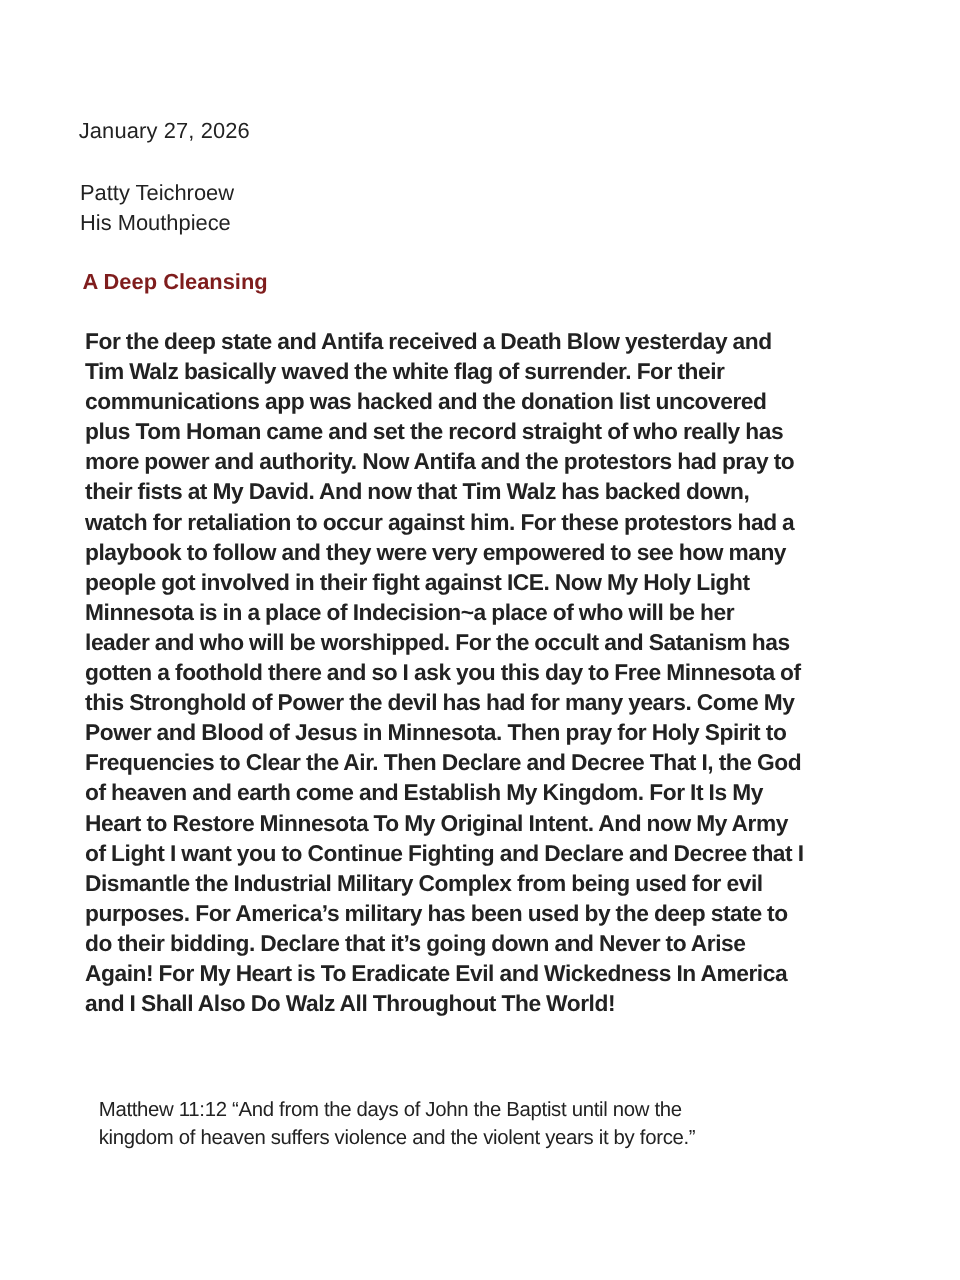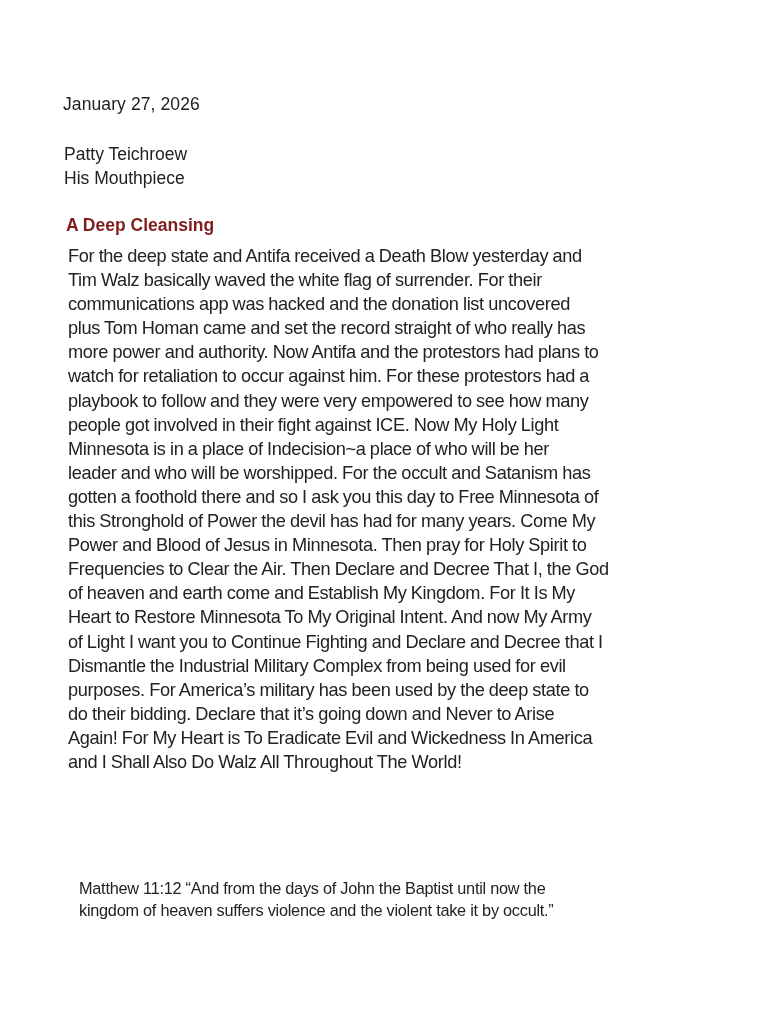--- a/index.html
+++ b/index.html
@@ -45,27 +45,28 @@
       left: 66px;
       top: 213px;
       font-size: 17.5px;
       font-weight: bold;
       line-height: 24px;
       color: #7f1d1d;
     }
     .body-text {
       position: absolute;
       left: 68px;
-      top: 244px;
+      top: 261px;
       width: 660px;
       font-size: 18.2px;
       line-height: 24.1px;
       color: #222;
       letter-spacing: -0.35px;
       word-spacing: -0.3px;
+      font-weight: bold;
     }
     .body-text .line {
       display: block;
       white-space: nowrap;
     }
     .verse {
       position: absolute;
       left: 79px;
       top: 877px;
       width: 650px;
@@ -90,21 +91,22 @@
     <div>His Mouthpiece</div>
   </div>
 
   <div class="title">A Deep Cleansing</div>
 
   <div class="body-text" id="body-text">
       <span class="line">For the deep state and Antifa received a Death Blow yesterday and</span>
       <span class="line">Tim Walz basically waved the white flag of surrender. For their</span>
       <span class="line">communications app was hacked and the donation list uncovered</span>
       <span class="line">plus Tom Homan came and set the record straight of who really has</span>
-      <span class="line">more power and authority. Now Antifa and the protestors had plans to</span>
+      <span class="line">more power and authority. Now Antifa and the protestors had pray to</span>
+      <span class="line">their fists at My David. And now that Tim Walz has backed down,</span>
       <span class="line">watch for retaliation to occur against him. For these protestors had a</span>
       <span class="line">playbook to follow and they were very empowered to see how many</span>
       <span class="line">people got involved in their fight against ICE. Now My Holy Light</span>
       <span class="line">Minnesota is in a place of Indecision~a place of who will be her</span>
       <span class="line">leader and who will be worshipped. For the occult and Satanism has</span>
       <span class="line">gotten a foothold there and so I ask you this day to Free Minnesota of</span>
       <span class="line">this Stronghold of Power the devil has had for many years. Come My</span>
       <span class="line">Power and Blood of Jesus in Minnesota. Then pray for Holy Spirit to</span>
       <span class="line">Frequencies to Clear the Air. Then Declare and Decree That I, the God</span>
       <span class="line">of heaven and earth come and Establish My Kingdom. For It Is My</span>
@@ -112,15 +114,15 @@
       <span class="line">of Light I want you to Continue Fighting and Declare and Decree that I</span>
       <span class="line">Dismantle the Industrial Military Complex from being used for evil</span>
       <span class="line">purposes. For America’s military has been used by the deep state to</span>
       <span class="line">do their bidding. Declare that it’s going down and Never to Arise</span>
       <span class="line">Again! For My Heart is To Eradicate Evil and Wickedness In America</span>
       <span class="line">and I Shall Also Do Walz All Throughout The World!</span>
     </div>
 
   <div class="verse" id="verse-text">
       <span class="line">Matthew 11:12 “And from the days of John the Baptist until now the</span>
-      <span class="line">kingdom of heaven suffers violence and the violent take it by occult.”</span>
+      <span class="line">kingdom of heaven suffers violence and the violent years it by force.”</span>
     </div>
 </div>
 
 </body></html>

